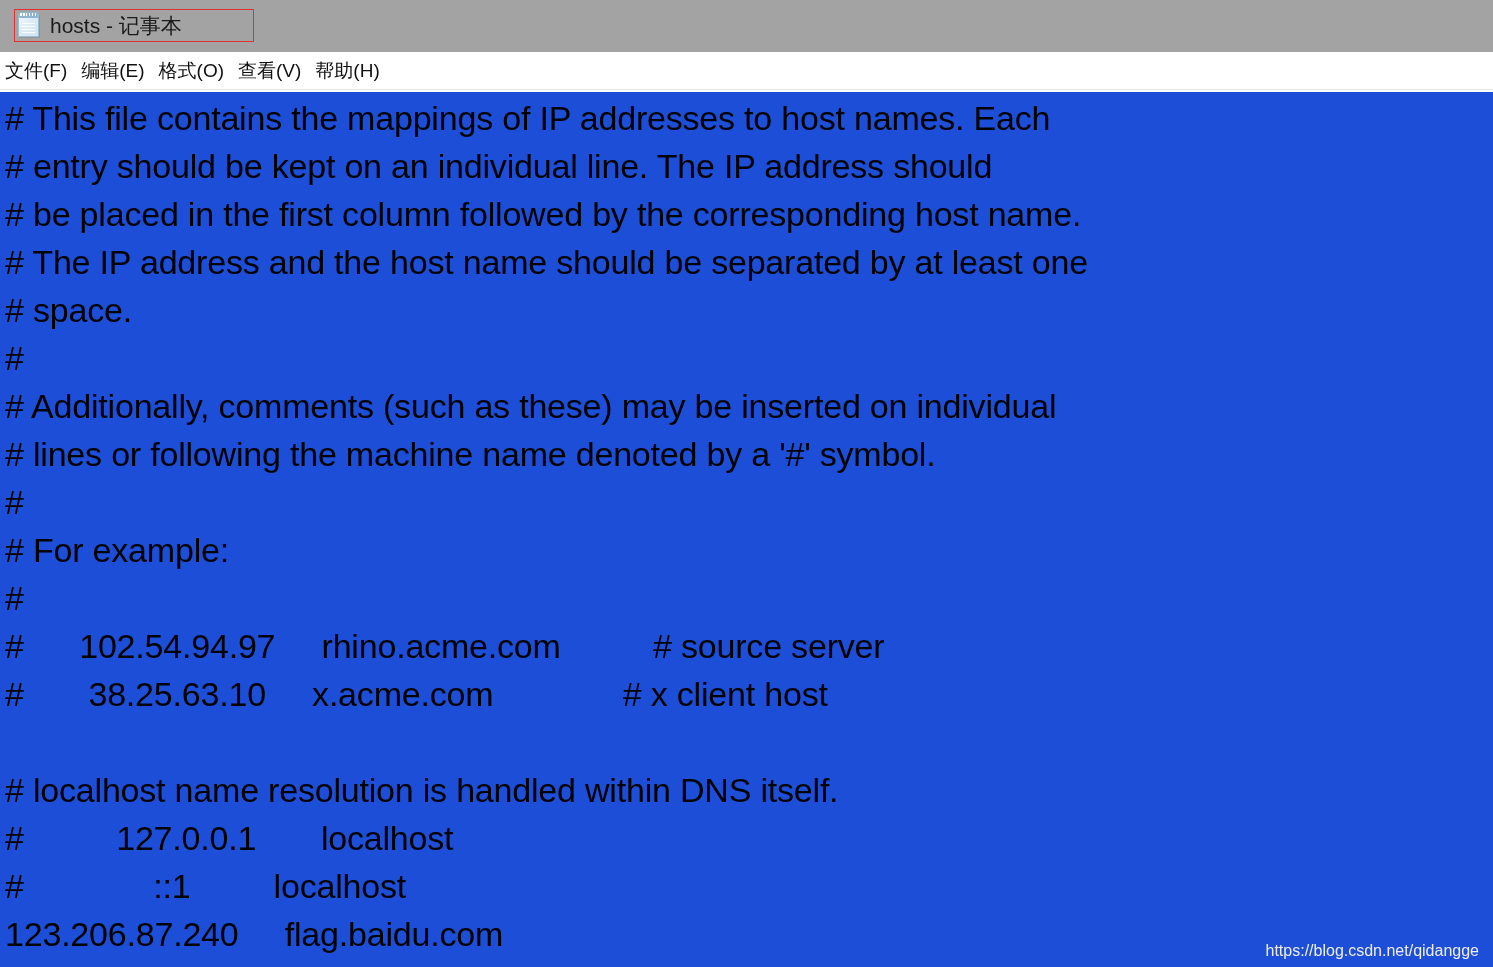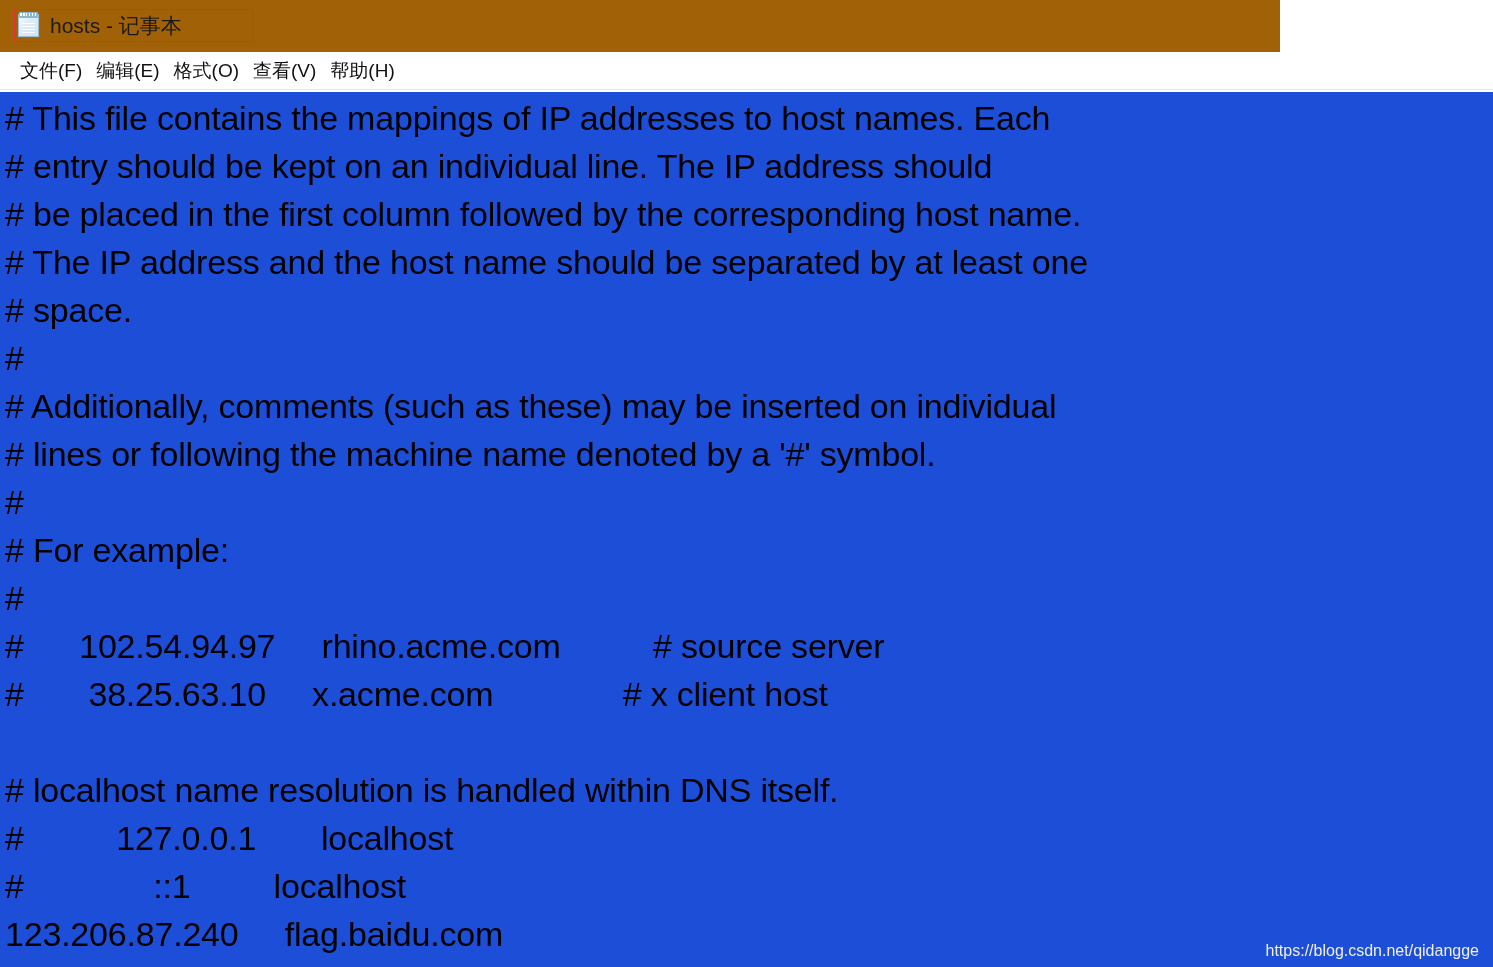--- a/index.html
+++ b/index.html
@@ -14,23 +14,23 @@
     overflow: hidden;
     font-family: "Liberation Sans", sans-serif;
     color: #000000;
   }
 
   
   #titlebar {
     position: absolute;
     left: 0;
     top: 0;
-    width: 1280px;
+    width: 1493px;
     height: 52px;
-    background: #a16207;
+    background: #a3a3a3;
   }
   #title-highlight {
     position: absolute;
     left: 14px;
     top: 9px;
     width: 240px;
     height: 33px;
     border: 1.5px solid #e03030;
     box-sizing: border-box;
   }
@@ -103,21 +103,21 @@
 
   
   #menubar {
     position: absolute;
     left: 0;
     top: 54px;
     width: 1493px;
     height: 34px;
     display: flex;
     align-items: center;
-    padding-left: 20px;
+    padding-left: 5px;
     box-sizing: border-box;
   }
   .menu-item {
     font-size: 19px;
     line-height: 24px;
     color: #101010;
     margin-right: 14px;
     white-space: pre;
     cursor: default;
   }

